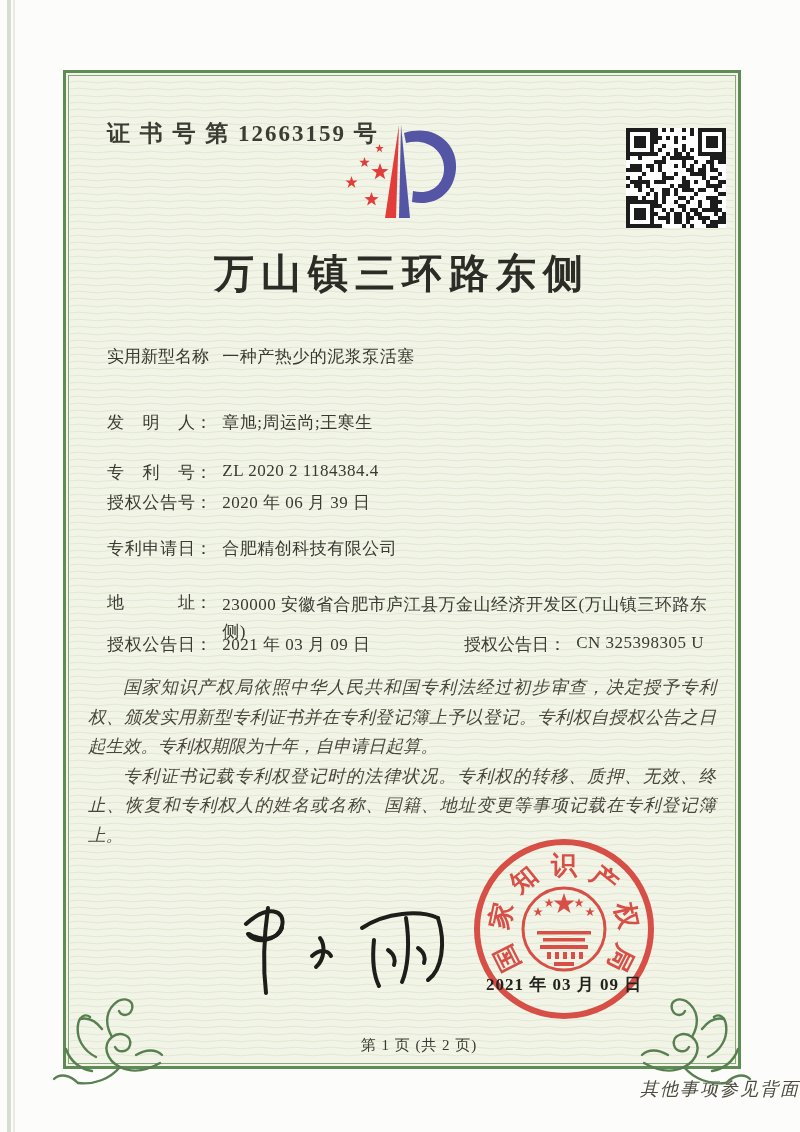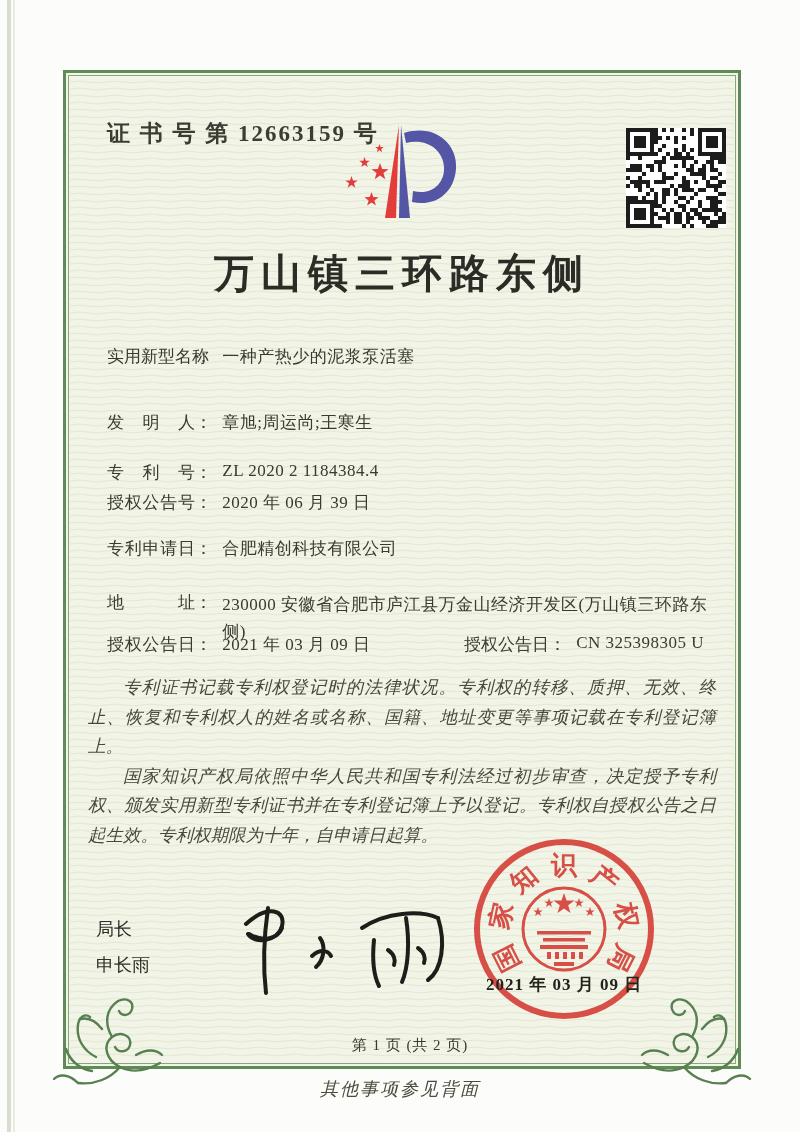--- a/index.html
+++ b/index.html
@@ -44,27 +44,27 @@
   .body-text p{margin:0;text-indent:2em;}
 
   .signer{position:absolute;left:30px;top:838px;font-family:"Liberation Sans","DejaVu Sans",sans-serif;
     font-size:18px;color:#2e2e28;line-height:36px;}
   .signature{position:absolute;left:150px;top:815px;width:240px;height:115px;}
 
   .seal{position:absolute;left:398px;top:756px;width:200px;height:200px;}
   .seal-date{position:absolute;left:398px;top:900px;width:200px;text-align:center;
     font-size:17px;font-weight:700;color:#23231e;letter-spacing:1px;z-index:5;white-space:nowrap;}
 
-  .page-info{position:absolute;left:8px;top:963px;width:100%;text-align:center;font-size:15px;color:#3a3a31;letter-spacing:1px;}
+  .page-info{position:absolute;left:17px;top:963px;width:100%;text-align:center;font-size:15px;color:#3a3a31;letter-spacing:1px;}
 
   .flourish{position:absolute;width:112px;height:92px;z-index:4;}
   .flourish.bl{left:-14px;top:924px;}
   .flourish.br{right:-14px;top:924px;transform:scaleX(-1);}
 
-  .back-note{position:absolute;left:0;top:1077px;width:800px;text-align:center;
+  .back-note{position:absolute;left:0;top:1077px;width:800px;text-align:right;
     font-size:18px;font-style:italic;color:#4c4a3e;letter-spacing:2px;}
 </style>
 </head>
 <body>
 
 <div class="scan-edge-left"></div>
 <div class="scan-edge-left2"></div>
 
 <div class="frame">
   <svg class="guilloche" id="guilloche" xmlns="http://www.w3.org/2000/svg" preserveAspectRatio="none" stroke="#d6e1c4" fill="none" stroke-width="1" opacity="0.6" viewBox="0 0 664 985">
@@ -576,28 +576,24 @@
         <span class="f-value">2021 年 03 月 09 日</span>
       </span>
       <span class="grant-group2">
         <span>授权公告日</span><span>：</span>
         <span class="f-value">CN 325398305 U</span>
       </span>
     </div>
   </div>
 
   <div class="body-text">
+    <p>国家知识产权局依照中华人民共和国专利法经过初步审查，决定授予专利权、颁发实用新型专利证书并在专利登记簿上予以登记。专利权自授权公告之日起生效。专利权期限为十年，自申请日起算。</p>
     <p>专利证书记载专利权登记时的法律状况。专利权的转移、质押、无效、终止、恢复和专利权人的姓名或名称、国籍、地址变更等事项记载在专利登记簿上。</p>
-    <p>国家知识产权局依照中华人民共和国专利法经过初步审查，决定授予专利权、颁发实用新型专利证书并在专利登记簿上予以登记。专利权自授权公告之日起生效。专利权期限为十年，自申请日起算。</p>
   </div>
 
-  <div class="signer">
-    <div>局长</div>
-    <div>申长雨</div>
-  </div>
 
   <svg class="signature" viewBox="0 0 240 115" xmlns="http://www.w3.org/2000/svg" fill="none" stroke="#1d1d1a" stroke-width="4" stroke-linecap="round">
     <path d="M52,20 C48,48 47,80 50,105"></path>
     <path d="M30,36 C52,16 70,22 66,38 C62,54 38,56 32,46"></path>
     <path d="M33,46 C48,55 62,50 66,40"></path>
     <path d="M104,50 C110,58 108,72 100,79"></path>
     <path d="M96,68 C104,61 112,62 115,68"></path>
     <path d="M146,40 C170,24 204,22 222,30"></path>
     <path d="M158,52 C156,72 158,88 163,98"></path>
     <path d="M190,30 C194,55 192,80 186,94"></path>

